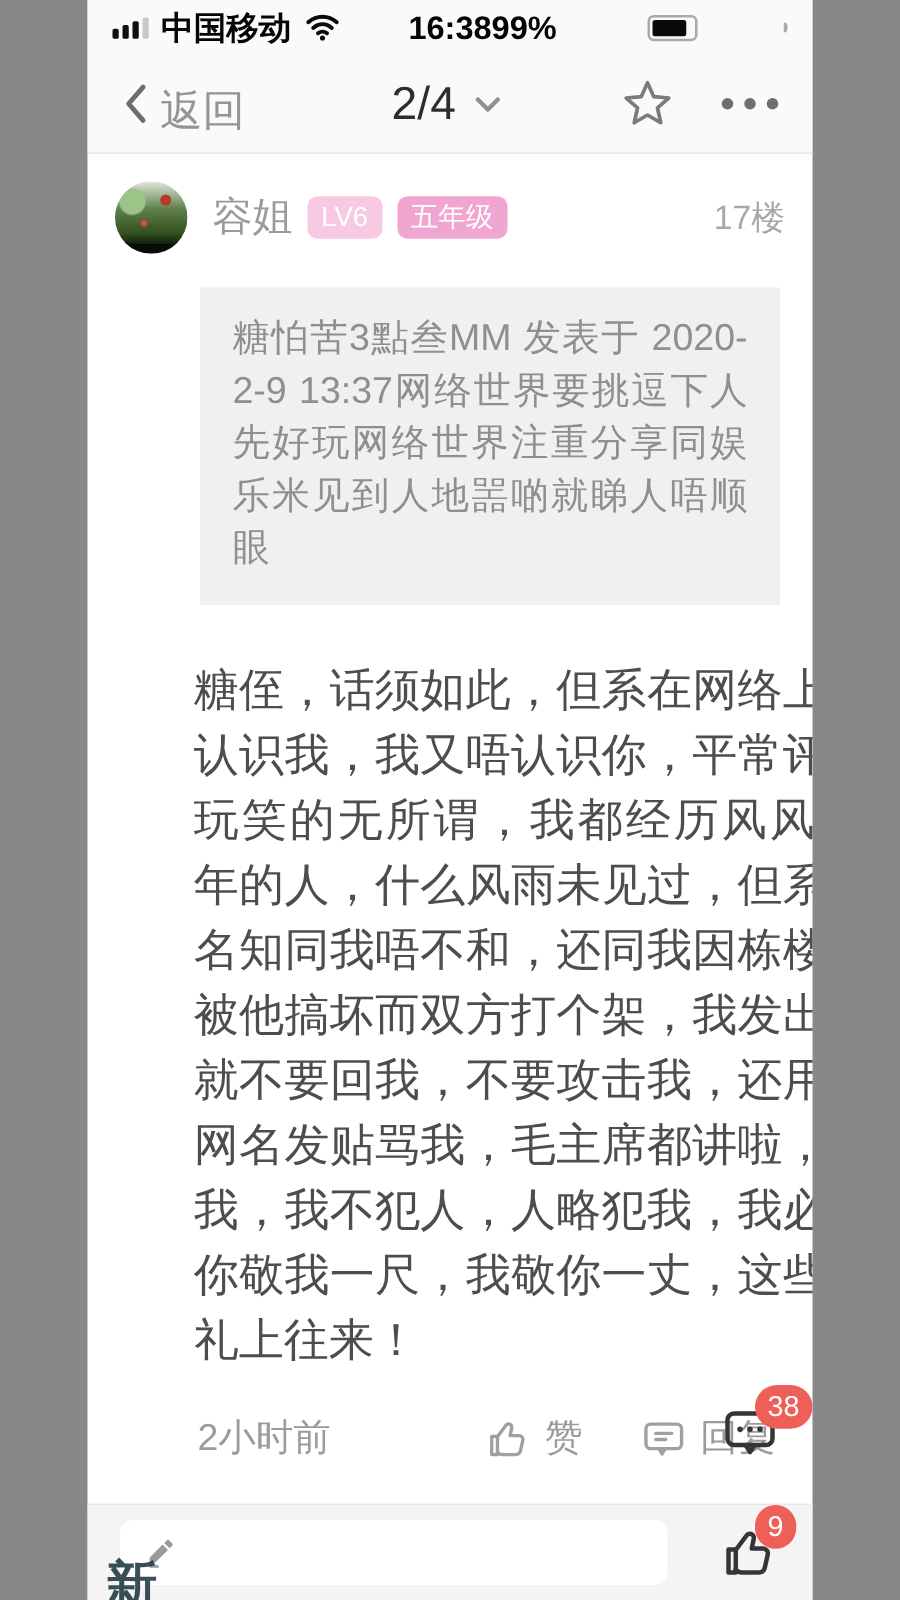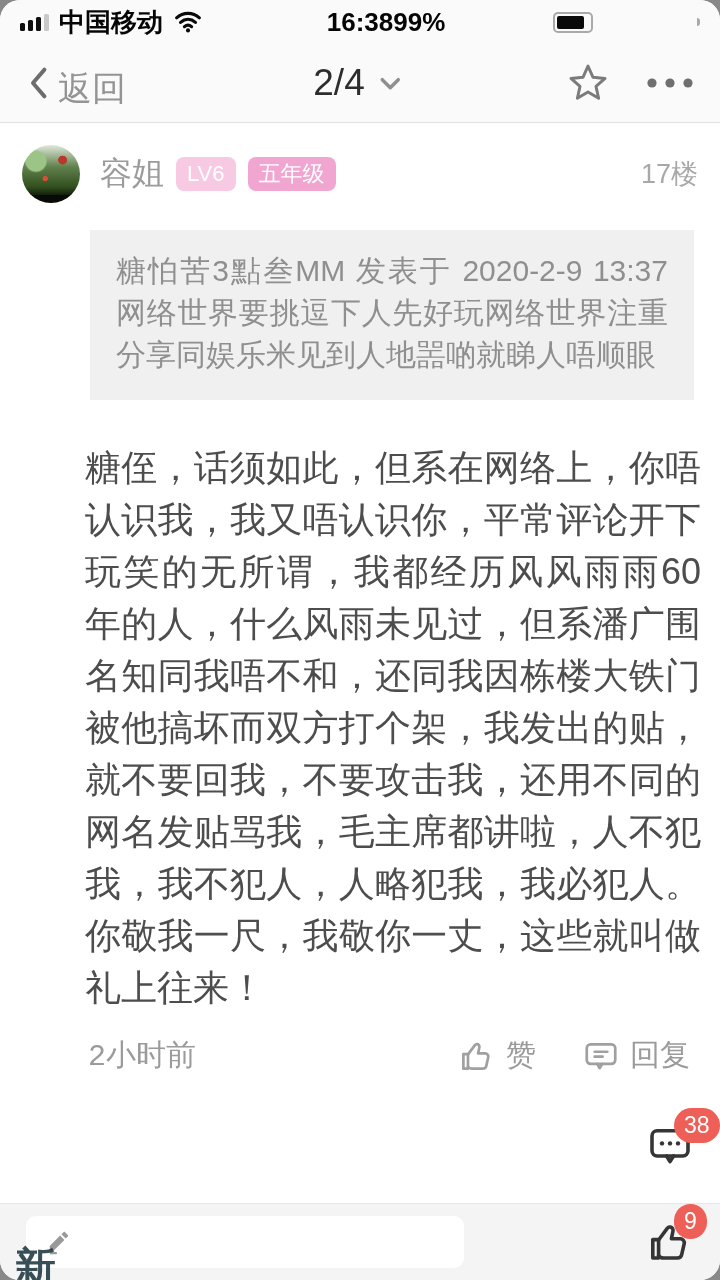--- a/index.html
+++ b/index.html
@@ -1,20 +1,19 @@
 <!DOCTYPE html>
 <html><head>
 <meta charset="utf-8">
 <style>
   html,body { margin:0; padding:0; background:#888; }
   .screen {
-    width:720px; height:1280px; position:relative; overflow:hidden;
+    width:580px; height:1280px; position:relative; overflow:hidden;
     background:#fff; font-family:"Liberation Sans","DejaVu Sans",sans-serif;
     margin:0 auto;
-    border-radius:20px;
   }
   
   .status-bar {
     height:44px; background:#fafafa; display:flex; align-items:center;
     padding:0 20px; font-size:26px; font-weight:700; color:#050505;
   }
   .sb-left { flex:1; display:flex; align-items:center; gap:10px; }
   .sb-center { flex:0; }
   .sb-right { flex:1; display:flex; align-items:center; justify-content:space-between; gap:6px; }
   .signal-bars { display:flex; align-items:flex-end; gap:3px; height:18px; }
@@ -56,22 +55,22 @@
   .floor { margin-left:auto; color:#a8a8a8; font-size:27px; }
   .quote-block {
     margin:27px 26px 0 90px; background:#f0f0f0; padding:20px 26px 24px 26px;
     font-size:30px; line-height:42px; color:#8f8f8f; text-align:justify;
   }
   .body-text {
     margin:42px 19px 0 85px; width:616px; font-size:36px; line-height:52px;
     color:#4d4d4d; text-align:justify;
   }
   .footer-row {
-    margin-top:21px; display:flex; align-items:center;
-    padding:0 30px 0 88px; color:#9b9b9b; font-size:30px;font-family:Liberation Mono, monospace;
+    margin-top:32px; display:flex; align-items:center;
+    padding:0 30px 0 88px; color:#9b9b9b; font-size:30px;
   }
   .footer-actions { margin-left:auto; display:flex; align-items:center; gap:46px; }
   .footer-action { display:flex; align-items:center; gap:10px; cursor:pointer; }
   
   .bottom-bar {
     position:absolute; left:0; right:0; bottom:0; height:76px;
     background:#f4f4f5; border-top:1px solid #e8e8e8;
     display:flex; align-items:center; padding:0 26px;
   }
   .input-box {

